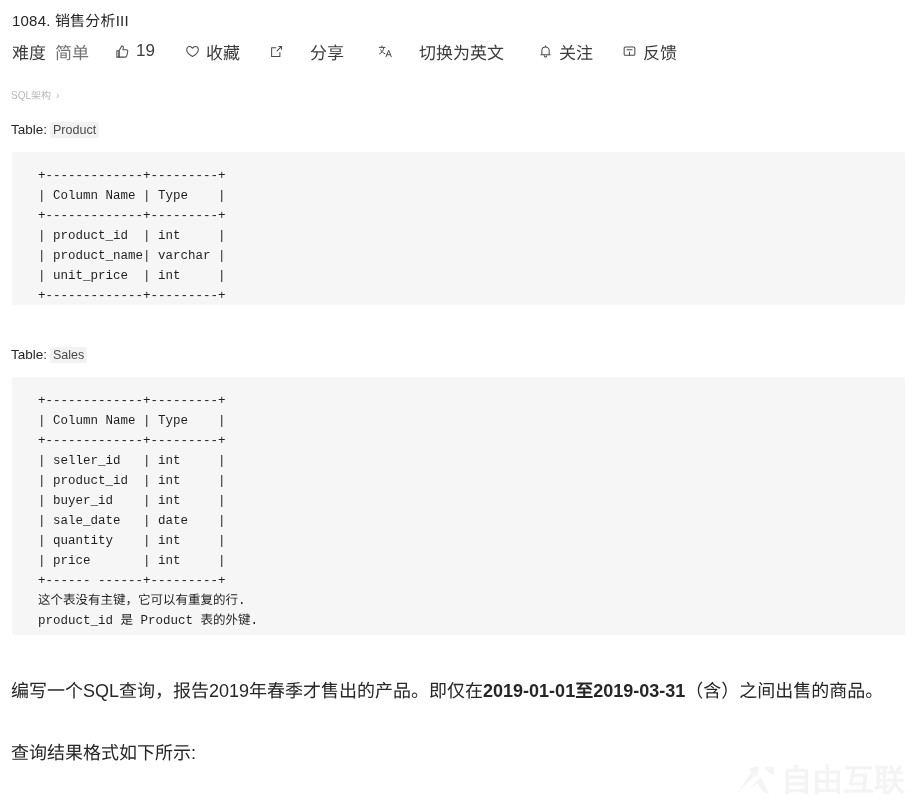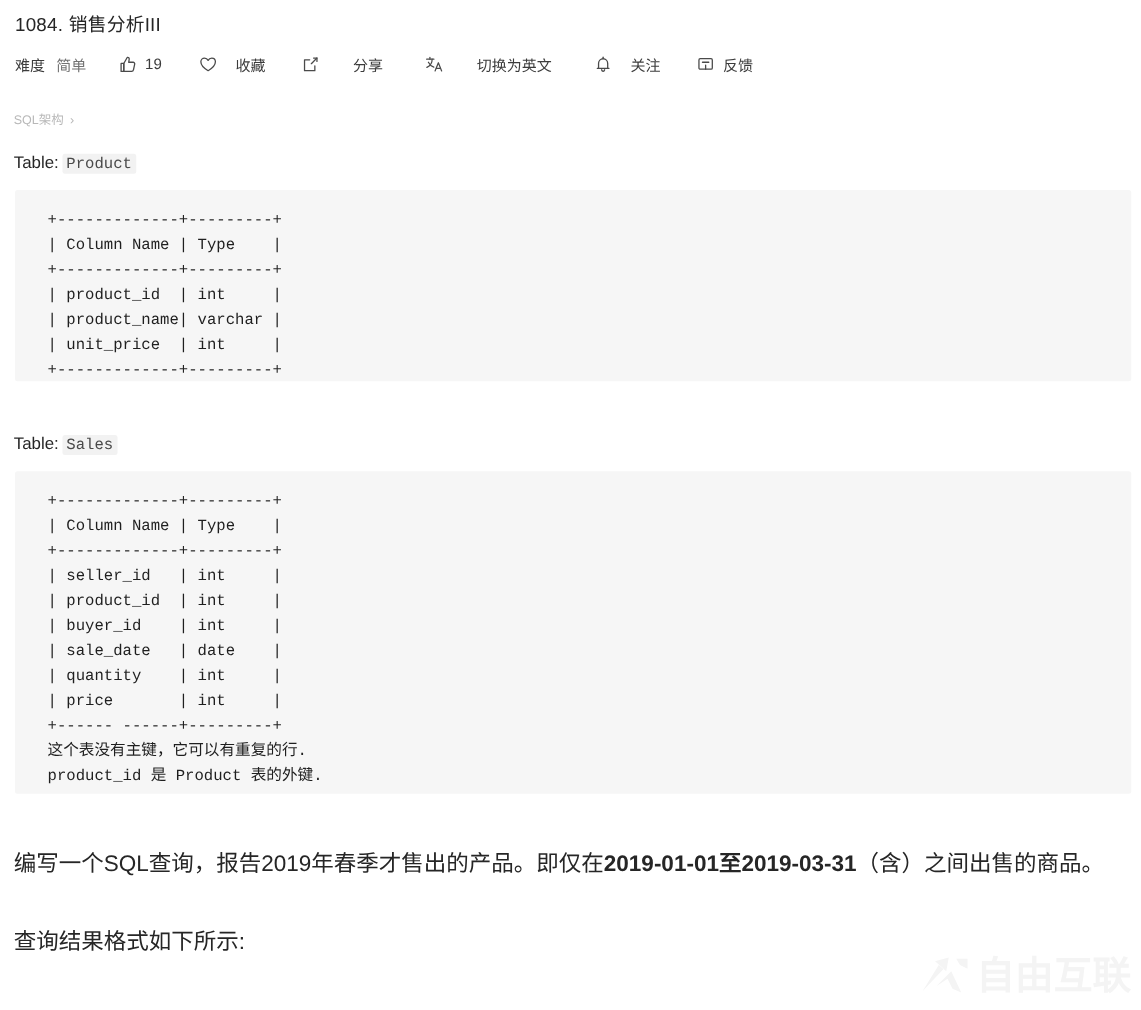--- a/index.html
+++ b/index.html
@@ -40,34 +40,34 @@
   }
 
   
   .toolbar {
     position: absolute;
     left: 12px;
     top: 41px;
     display: flex;
     align-items: center;
     height: 20px;
-    font-size: 12px;
+    font-size: 17px;
     color: #3c3c3c;
     white-space: nowrap;
   }
   .tb-item {
     display: flex;
     align-items: center;
     height: 20px;
     cursor: pointer;
     color: #3c3c3c;
   }
   .tb-sep-26 { margin-right: 26px; }
   .tb-sep-30 { margin-right: 30px; }
-  .tb-sep-29 { margin-right: 29px; gap: 8px; }
+  .tb-sep-29 { margin-right: 29px; }
   .tb-sep-34 { margin-right: 34px; gap: 20px; }
   .tb-label { margin-left: 6px; }
   .difficulty-label { color: #3c3c3c; }
   .difficulty-value { color: #737373; margin-left: 9px; }
   .ico {
     display: inline-flex;
     align-items: center;
     justify-content: center;
     width: 15px;
     height: 15px;
@@ -88,21 +88,21 @@
 
   
   .table-label {
     position: absolute;
     left: 11px;
     font-size: 13.5px;
     color: #262626;
     white-space: nowrap;
   }
   .table-label .code-inline {
-    font-family: Liberation Mono, monospace;
+    font-family: Liberation Sans, sans-serif;
     background: #f2f2f2;
     color: #4a4a4a;
     font-size: 12.5px;
     padding: 1px 3px;
     border-radius: 2px;
     margin-left: 3px;
   }
   #label-product { top: 122px; }
   #label-sales   { top: 347px; }
 

